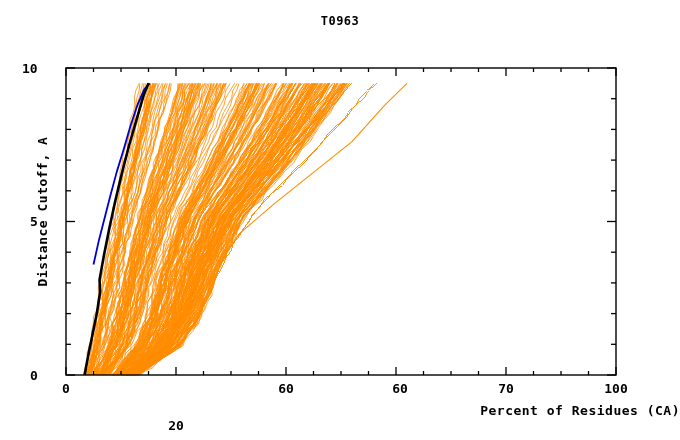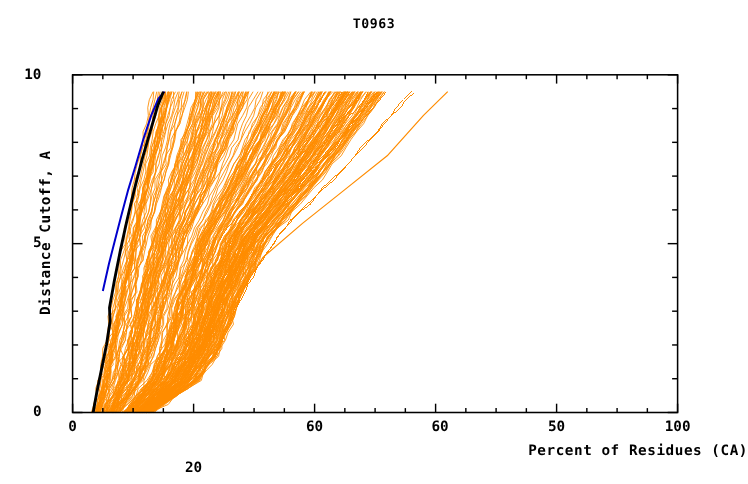--- a/index.html
+++ b/index.html
@@ -90,21 +90,21 @@
   <div class="xlabel">Percent of Residues (CA)</div>
 
   <div class="tick-label ytick-label" style="left:30px; top:375px; width:24px;">0</div>
   <div class="tick-label ytick-label" style="left:30px; top:221px; width:24px;">5</div>
   <div class="tick-label ytick-label" style="left:22px; top:68px;  width:32px;">10</div>
 
   <div class="tick-label xtick-label" style="left:66px;">0</div>
   <div class="tick-label xtick-label" style="left:176px;margin-top:37px;">20</div>
   <div class="tick-label xtick-label" style="left:286px;">60</div>
   <div class="tick-label xtick-label" style="left:400px;">60</div>
-  <div class="tick-label xtick-label" style="left:506px;">50</div>
+  <div class="tick-label xtick-label" style="left:506px;">70</div>
   <div class="tick-label xtick-label" style="left:616px;text-align:right;">100</div>
 
   <svg class="plot" width="680" height="440">
     <g id="model-curves">
         <path d="M98.82 375.00 L99.58 367.71 L102.77 360.42 L106.18 353.13 L111.30 345.83 L112.78 338.54 L112.67 331.25 L115.47 323.96 L117.68 316.67 L119.19 309.38 L123.53 302.09 L123.53 294.80 L126.44 287.50 L127.03 280.21 L129.89 272.92 L131.13 265.63 L131.84 258.34 L131.81 251.05 L136.39 243.76 L138.33 236.47 L138.55 229.18 L142.11 221.88 L143.13 214.59 L142.98 207.30 L148.54 200.01 L150.16 192.72 L151.45 185.43 L155.46 178.14 L158.27 170.85 L158.64 163.55 L161.67 156.26 L162.69 148.97 L167.10 141.68 L169.82 134.39 L170.31 127.10 L172.93 119.81 L176.07 112.51 L177.30 105.22 L179.33 97.93 L182.31 90.64 L184.58 83.35" fill="none" stroke="#FF8C00" stroke-width="0.8" stroke-linejoin="round" shape-rendering="crispEdges"></path>
         <path d="M102.07 375.00 L102.28 367.71 L104.57 360.42 L109.14 353.13 L113.49 345.83 L116.50 338.54 L120.66 331.25 L120.45 323.96 L121.43 316.67 L123.54 309.38 L126.41 302.09 L130.02 294.80 L128.65 287.50 L131.76 280.21 L132.51 272.92 L135.77 265.63 L137.39 258.34 L139.58 251.05 L141.15 243.76 L144.27 236.47 L144.55 229.18 L146.28 221.88 L149.51 214.59 L151.41 207.30 L153.01 200.01 L156.80 192.72 L158.95 185.43 L160.84 178.14 L163.70 170.85 L167.46 163.55 L171.10 156.26 L171.43 148.97 L174.88 141.68 L177.13 134.39 L180.08 127.10 L181.66 119.81 L184.24 112.51 L186.78 105.22 L188.05 97.93 L191.08 90.64 L193.91 83.35" fill="none" stroke="#FF8C00" stroke-width="0.8" stroke-linejoin="round" shape-rendering="crispEdges"></path>
         <path d="M106.35 375.00 L115.48 367.71 L123.19 360.42 L130.70 353.13 L130.93 345.83 L134.37 338.54 L137.04 331.25 L145.32 323.96 L145.00 316.67 L147.08 309.38 L147.26 302.09 L152.56 294.80 L152.36 287.50 L154.23 280.21 L156.86 272.92 L159.68 265.63 L163.36 258.34 L162.77 251.05 L164.69 243.76 L170.35 236.47 L170.82 229.18 L173.21 221.88 L176.23 214.59 L178.57 207.30 L184.37 200.01 L186.95 192.72 L191.00 185.43 L193.27 178.14 L196.47 170.85 L199.69 163.55 L203.68 156.26 L207.61 148.97 L211.78 141.68 L214.24 134.39 L218.98 127.10 L220.81 119.81 L223.61 112.51 L227.87 105.22 L231.63 97.93 L232.78 90.64 L237.14 83.35" fill="none" stroke="#FF8C00" stroke-width="0.8" stroke-linejoin="round" shape-rendering="crispEdges"></path>
         <path d="M128.54 375.00 L139.34 367.71 L145.66 360.42 L155.00 353.13 L164.94 345.83 L167.18 338.54 L171.31 331.25 L174.97 323.96 L179.25 316.67 L185.21 309.38 L186.88 302.09 L188.99 294.80 L193.29 287.50 L195.10 280.21 L193.36 272.92 L197.63 265.63 L199.83 258.34 L206.88 251.05 L207.91 243.76 L209.79 236.47 L216.83 229.18 L218.78 221.88 L220.70 214.59 L226.97 207.30 L231.66 200.01 L237.12 192.72 L243.70 185.43 L248.34 178.14 L252.52 170.85 L257.95 163.55 L264.37 156.26 L267.71 148.97 L272.38 141.68 L278.81 134.39 L283.99 127.10 L286.80 119.81 L292.73 112.51 L294.87 105.22 L299.56 97.93 L305.93 90.64 L309.33 83.35" fill="none" stroke="#FF8C00" stroke-width="0.8" stroke-linejoin="round" shape-rendering="crispEdges"></path>
         <path d="M127.66 375.00 L136.24 367.71 L143.43 360.42 L152.85 353.13 L166.10 345.83 L166.44 338.54 L170.10 331.25 L175.67 323.96 L179.76 316.67 L181.15 309.38 L183.35 302.09 L190.06 294.80 L189.55 287.50 L192.93 280.21 L191.73 272.92 L197.78 265.63 L200.89 258.34 L202.74 251.05 L207.84 243.76 L208.87 236.47 L213.54 229.18 L216.70 221.88 L220.06 214.59 L226.67 207.30 L232.21 200.01 L234.82 192.72 L240.69 185.43 L246.70 178.14 L250.80 170.85 L255.25 163.55 L262.08 156.26 L266.49 148.97 L271.76 141.68 L276.59 134.39 L279.90 127.10 L284.52 119.81 L289.52 112.51 L293.87 105.22 L298.21 97.93 L304.11 90.64 L308.43 83.35" fill="none" stroke="#FF8C00" stroke-width="0.8" stroke-linejoin="round" shape-rendering="crispEdges"></path>
         <path d="M99.54 375.00 L104.16 367.71 L106.82 360.42 L108.67 353.13 L115.62 345.83 L117.86 338.54 L118.65 331.25 L122.32 323.96 L124.40 316.67 L123.91 309.38 L126.75 302.09 L128.32 294.80 L130.74 287.50 L133.56 280.21 L135.21 272.92 L135.05 265.63 L138.42 258.34 L138.47 251.05 L141.61 243.76 L142.81 236.47 L146.91 229.18 L148.24 221.88 L150.98 214.59 L154.61 207.30 L154.25 200.01 L156.65 192.72 L161.72 185.43 L163.67 178.14 L165.75 170.85 L167.28 163.55 L170.92 156.26 L174.10 148.97 L176.20 141.68 L178.26 134.39 L180.87 127.10 L182.75 119.81 L186.14 112.51 L189.17 105.22 L189.92 97.93 L192.42 90.64 L195.79 83.35" fill="none" stroke="#FF8C00" stroke-width="0.8" stroke-linejoin="round" shape-rendering="crispEdges"></path>

